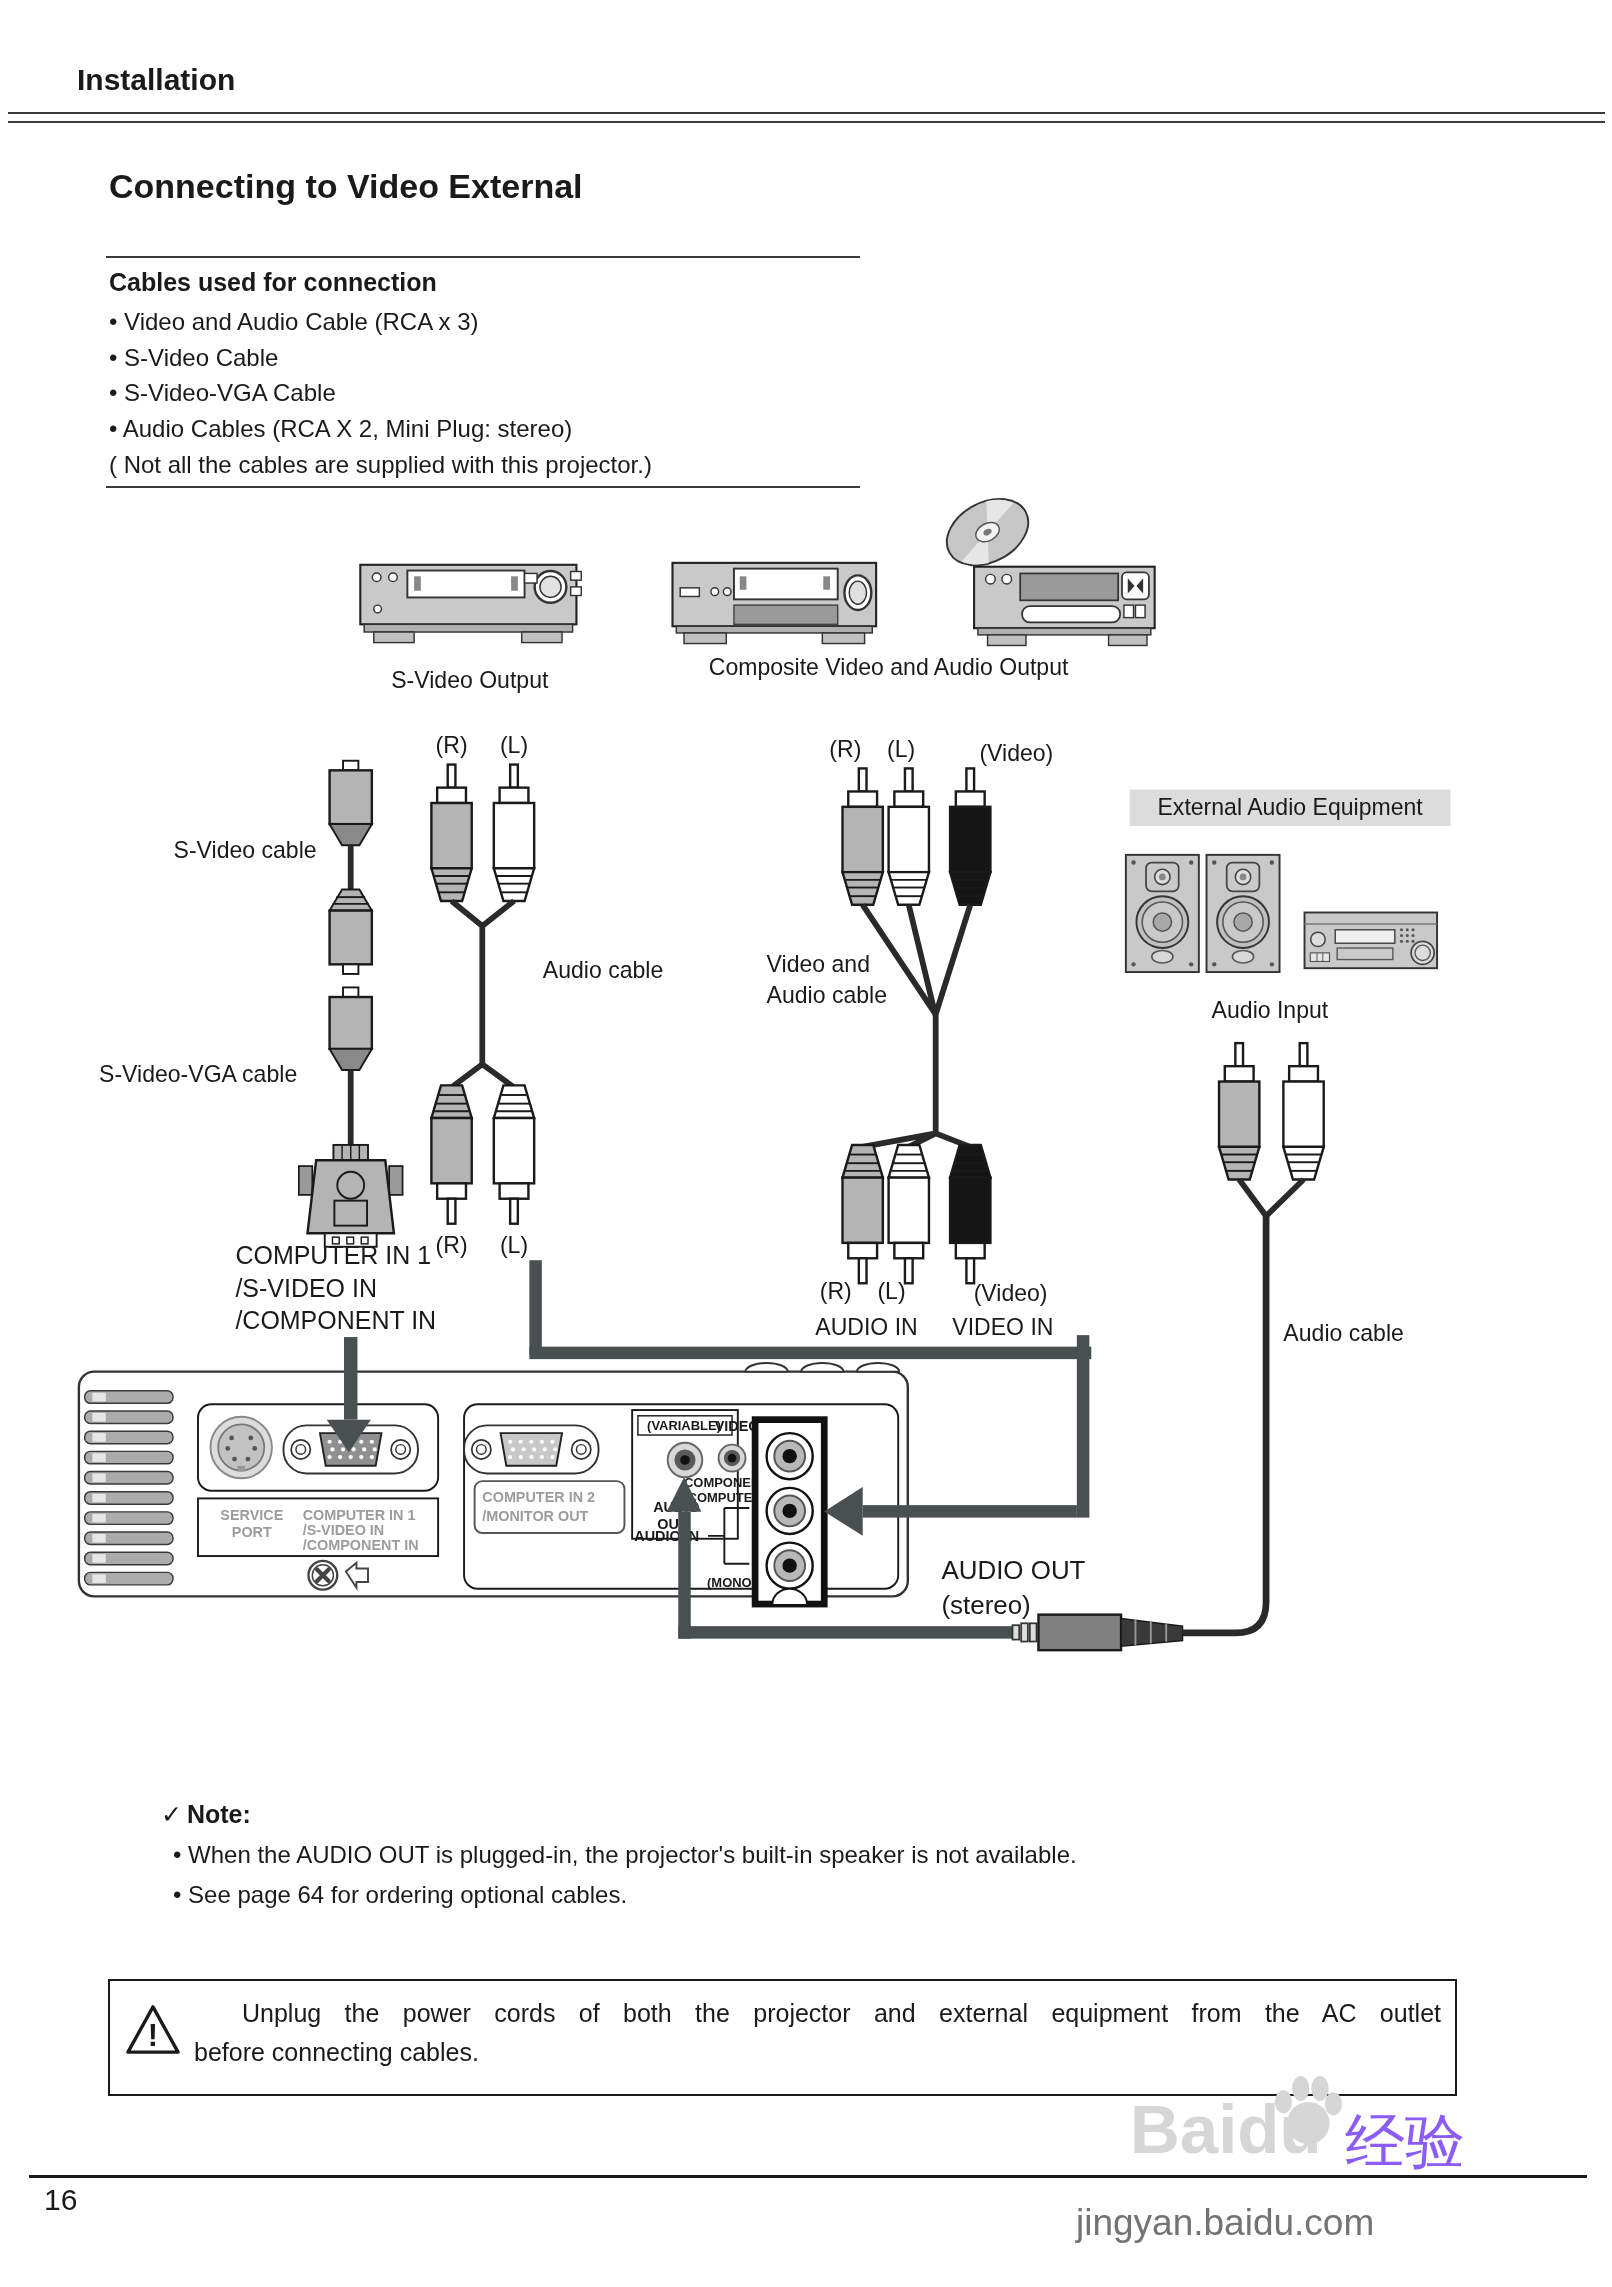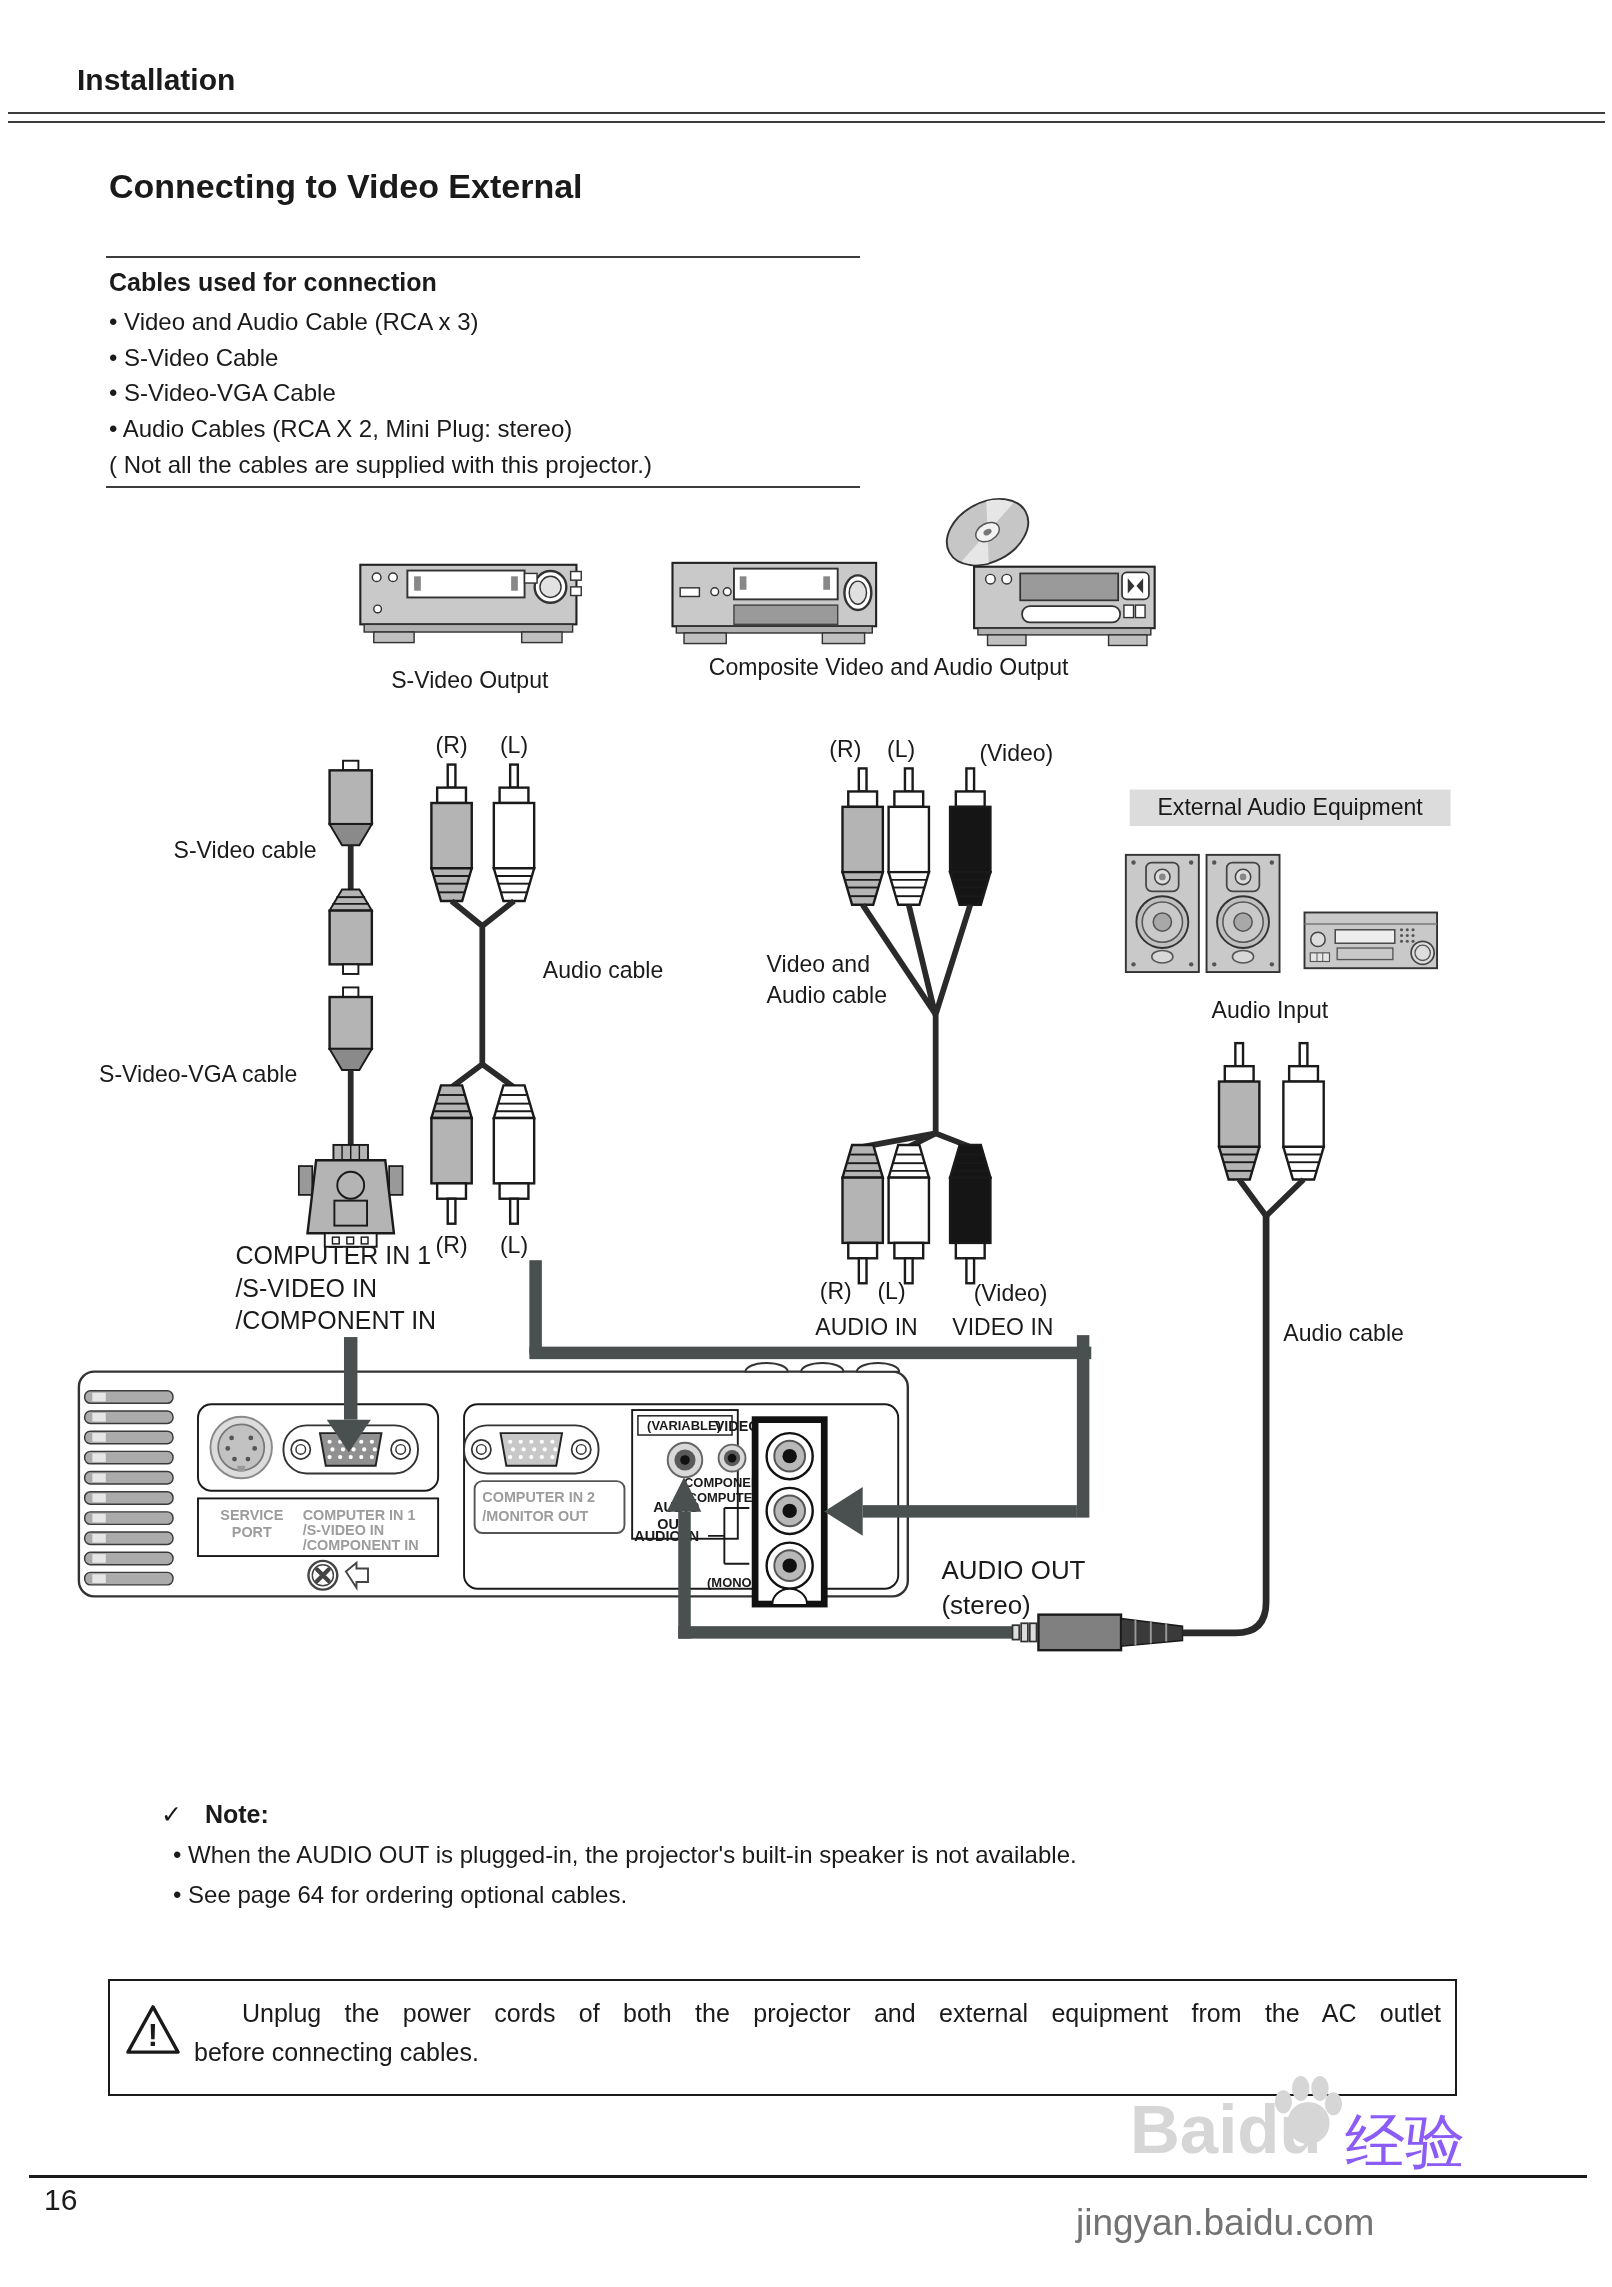--- a/index.html
+++ b/index.html
@@ -13,21 +13,21 @@
   .cables-h{left:109px;top:268px;font-size:25px;font-weight:bold;}
   .cable-item{left:109px;font-size:24px;white-space:nowrap;}
   svg text{font-family:"Liberation Sans",sans-serif;fill:#1a1a1a;}
   .t24{font-size:24px;}
   .t26{font-size:26px;}
   .t27{font-size:27px;}
   .tp{font-size:15px;font-weight:bold;fill:#9c9c9c;}
   .tk{font-size:15px;font-weight:bold;fill:#1a1a1a;}
   .tk14{font-size:13.5px;font-weight:bold;fill:#1a1a1a;}
   .note-head{left:161px;top:1800px;font-size:25px;}
-  .note-head b{margin-left:23px;}
+  .note-head b{margin-left:5px;}
   .note-item{left:173px;font-size:24px;white-space:nowrap;}
   .warn-box{left:108px;top:1979px;width:1345px;height:113px;border:2.9px solid #1a1a1a;}
   .warn-text{left:194px;top:1994px;width:1247px;font-size:25px;line-height:39px;}
   .warn-l1{text-align:justify;text-align-last:justify;margin-left:48px;}
   .foot-rule{left:29px;top:2175px;width:1558px;height:2.9px;background:#1a1a1a;}
   .pagenum{left:44px;top:2183px;font-size:30px;}
   .wm-brand{left:1130px;top:2090px;font-size:69px;font-weight:bold;color:#d6d6d6;}
   .wm-cn{left:1345px;top:2102px;font-size:60px;font-weight:normal;color:#8b5cf6;}
   .wm-url{left:1076px;top:2202px;font-size:37px;color:#737373;}
 </style>

